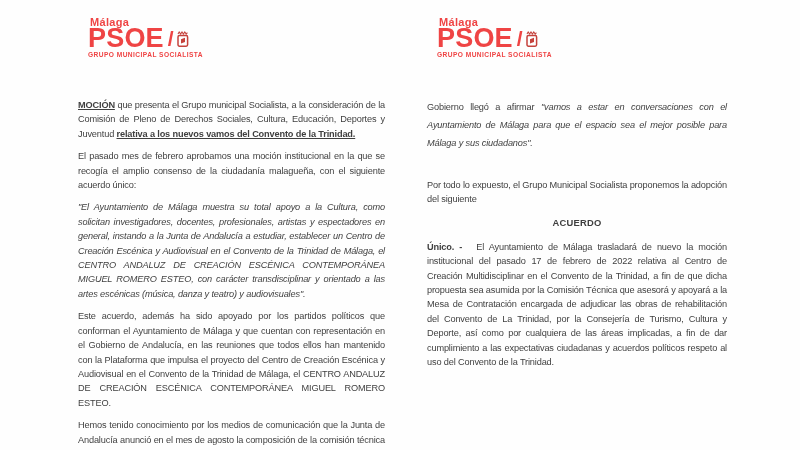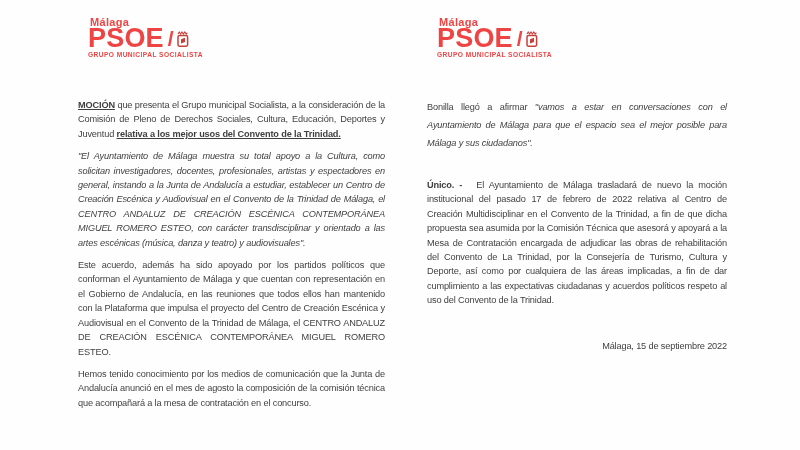--- a/index.html
+++ b/index.html
@@ -71,22 +71,23 @@
           <polyline points="1,3 2.2,1 3.6,3 5,1 6.4,3 7.8,1 9.2,3 10.4,1.6" fill="none" stroke="#c5423c" stroke-width="1.1"></polyline>
           <rect x="1" y="4.6" width="9.6" height="10.6" rx="1.4" fill="none" stroke="#c5423c" stroke-width="1.5"></rect>
           <path d="M4 8.2 L8 6.8 L8 11 L4 12.4 Z" fill="#c5423c"></path>
         </svg>
       </div>
       <div class="logo-sub">GRUPO MUNICIPAL SOCIALISTA</div>
     </div>
 
     <div class="doc">
       <p>
-        <span class="b">MOCIÓN</span><span> que presenta el Grupo municipal Socialista, a la consideración de la Comisión de Pleno de Derechos Sociales, Cultura, Educación, Deportes y Juventud </span><span class="b">relativa a los mejor usos del Convento de la Trinidad.</span>
+        <span class="b">MOCIÓN</span><span> que presenta el Grupo municipal Socialista, a la consideración de la Comisión de Pleno de Derechos Sociales, Cultura, Educación, Deportes y Juventud </span><span class="b">relativa a los nuevos vamos del Convento de la Trinidad.</span>
       </p>
+      <p>El pasado mes de febrero aprobamos una moción institucional en la que se recogía el amplio consenso de la ciudadanía malagueña, con el siguiente acuerdo único:</p>
       <p class="i">"El Ayuntamiento de Málaga muestra su total apoyo a la Cultura, como solicitan investigadores, docentes, profesionales, artistas y espectadores en general, instando a la Junta de Andalucía a estudiar, establecer un Centro de Creación Escénica y Audiovisual en el Convento de la Trinidad de Málaga, el CENTRO ANDALUZ DE CREACIÓN ESCÉNICA CONTEMPORÁNEA MIGUEL ROMERO ESTEO, con carácter transdisciplinar y orientado a las artes escénicas (música, danza y teatro) y audiovisuales".</p>
       <p>Este acuerdo, además ha sido apoyado por los partidos políticos que conforman el Ayuntamiento de Málaga y que cuentan con representación en el Gobierno de Andalucía, en las reuniones que todos ellos han mantenido con la Plataforma que impulsa el proyecto del Centro de Creación Escénica y Audiovisual en el Convento de la Trinidad de Málaga, el CENTRO ANDALUZ DE CREACIÓN ESCÉNICA CONTEMPORÁNEA MIGUEL ROMERO ESTEO.</p>
       <p>Hemos tenido conocimiento por los medios de comunicación que la Junta de Andalucía anunció en el mes de agosto la composición de la comisión técnica que acompañará a la mesa de contratación en el concurso.</p>
     </div>
   </div>
 
   <div class="page page-2">
 
     <div class="logo">
       <div class="logo-city">Málaga</div>
@@ -97,22 +98,23 @@
           <polyline points="1,3 2.2,1 3.6,3 5,1 6.4,3 7.8,1 9.2,3 10.4,1.6" fill="none" stroke="#c5423c" stroke-width="1.1"></polyline>
           <rect x="1" y="4.6" width="9.6" height="10.6" rx="1.4" fill="none" stroke="#c5423c" stroke-width="1.5"></rect>
           <path d="M4 8.2 L8 6.8 L8 11 L4 12.4 Z" fill="#c5423c"></path>
         </svg>
       </div>
       <div class="logo-sub">GRUPO MUNICIPAL SOCIALISTA</div>
     </div>
 
     <div class="doc">
       <p class="p-quote-lead">
-        <span>Bonilla llegó a afirmar </span><span class="i">"vamos a estar en conversaciones con el Ayuntamiento de Málaga para que el espacio sea el mejor posible para Málaga y sus ciudadanos".</span>
+        <span>Gobierno llegó a afirmar </span><span class="i">"vamos a estar en conversaciones con el Ayuntamiento de Málaga para que el espacio sea el mejor posible para Málaga y sus ciudadanos".</span>
       </p>
+      <p class="p-preacuerdo">Por todo lo expuesto, el Grupo Municipal Socialista proponemos la adopción del siguiente</p>
+      <div class="heading-acuerdo">ACUERDO</div>
       <p>
         <span class="lead-bold">Único. -</span><span>El Ayuntamiento de Málaga trasladará de nuevo la moción institucional del pasado 17 de febrero de 2022 relativa al Centro de Creación Multidisciplinar en el Convento de la Trinidad, a fin de que dicha propuesta sea asumida por la Comisión Técnica que asesorá y apoyará a la Mesa de Contratación encargada de adjudicar las obras de rehabilitación del Convento de La Trinidad, por la Consejería de Turismo, Cultura y Deporte, así como por cualquiera de las áreas implicadas, a fin de dar cumplimiento a las expectativas ciudadanas y acuerdos políticos respeto al uso del Convento de la Trinidad.</span>
       </p>
-      <p class="dateline">Málaga, 15 de septiembre 2022</p>
     </div>
   </div>
 
 </div>
 
 </body></html>

